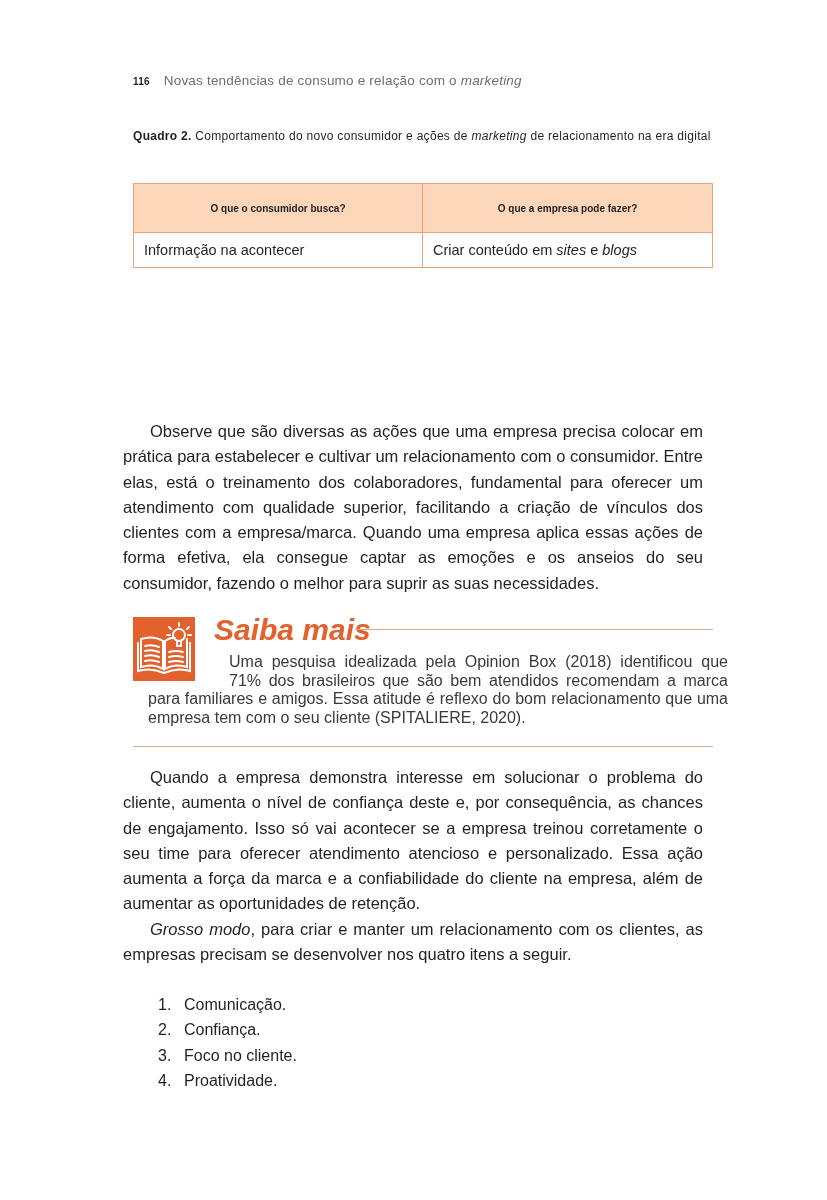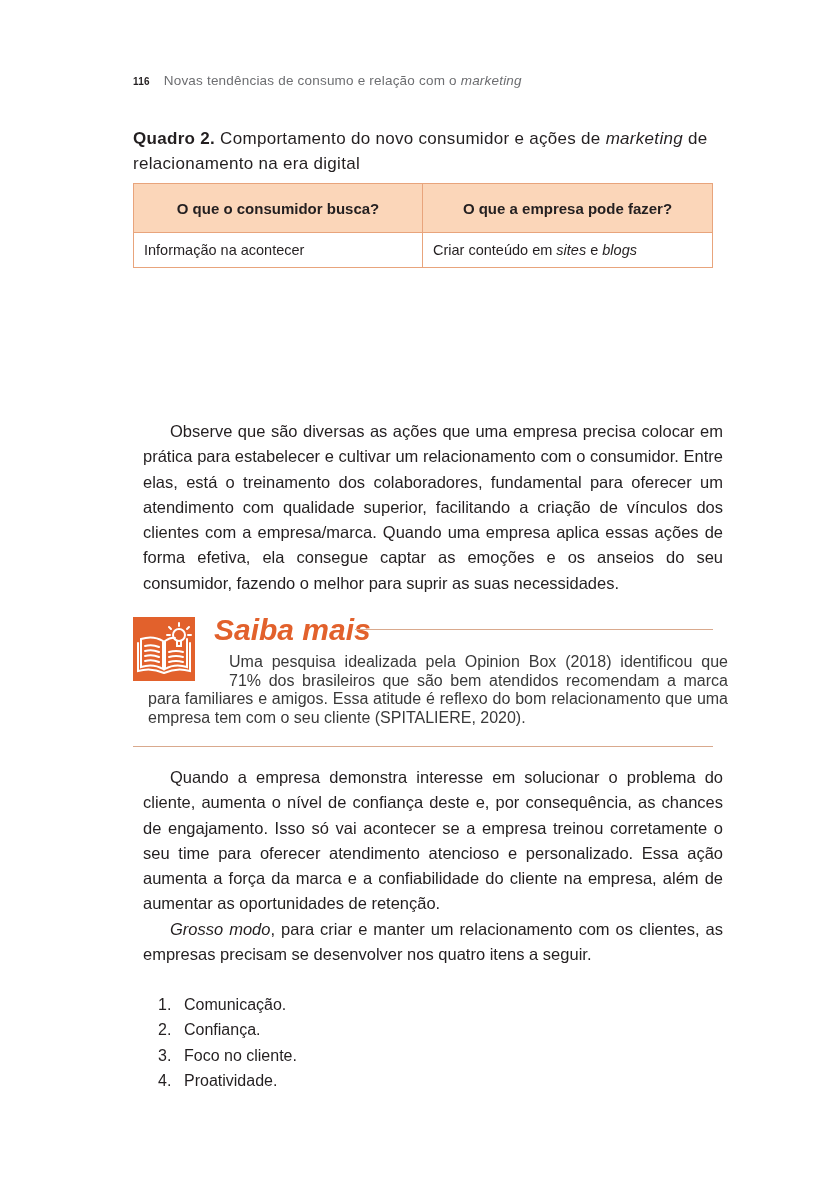--- a/index.html
+++ b/index.html
@@ -2,30 +2,30 @@
 <html><head>
 <meta charset="utf-8">
 <style>
   html, body { margin: 0; padding: 0; background: #ffffff; }
   body { width: 827px; height: 1200px; position: relative; overflow: hidden;
          font-family: "Liberation Sans", sans-serif; color: #231f20; }
 
   .running-head { position: absolute; left: 133px; top: 73px; font-size: 13.5px; color: #6d6e71; letter-spacing: 0.2px; }
   .running-head .page-num { color: #231f20; font-weight: bold; margin-right: 14px; font-size: 10px; }
 
-  .caption { position: absolute; left: 133px; top: 126px; width: 580px; font-size: 17px; line-height: 25px; letter-spacing: 0.3px; }
+  .caption { position: absolute; left: 133px; top: 126px; width: 580px; font-size: 12px; line-height: 20px; letter-spacing: 0.3px; }
   .caption b { font-weight: bold; }
 
   table.quadro { position: absolute; left: 133px; top: 183px; width: 580px; border-collapse: collapse; font-size: 14.5px; }
   table.quadro th, table.quadro td { border: 1px solid #e8a47c; text-align: left; vertical-align: top; }
-  table.quadro th { background: #fbd6b9; font-weight: bold; text-align: center; height: 46px; vertical-align: middle; font-size: 15px; }
+  table.quadro th { background: #fbd6b9; font-weight: bold; text-align: center; height: 46px; vertical-align: middle; font-size: 10px; }
   table.quadro td { padding: 9px 10px 8px 10px; line-height: 17px; }
   table.quadro td.c1 { width: 268px; }
 
-  .para { position: absolute; left: 143px; width: 580px; font-size: 16.5px; line-height: 25.3px; text-align: justify; }
+  .para { position: absolute; left: 123px; width: 580px; font-size: 16.5px; line-height: 25.3px; text-align: justify; }
   .para p { margin: 0; text-indent: 27px; }
 
   .saiba { position: absolute; left: 133px; top: 617px; width: 580px; }
   .saiba .icon-box { position: absolute; left: 0; top: 0; width: 62px; height: 64px; background: #e2612c; }
   .saiba .title { position: absolute; left: 81px; top: -4px; font-size: 30px; font-weight: bold; font-style: italic; color: #e2612c; }
   .saiba .rule-top { position: absolute; left: 222px; top: 12px; width: 358px; border-top: 1px solid #d9a98d; }
   .saiba .body { position: absolute; left: 15px; top: 36px; width: 580px; font-size: 16px; line-height: 18.5px; color: #3a3a3a; text-align: justify; }
   .saiba .body .float { float: left; width: 81px; height: 36px; }
   .saiba .rule-bottom { position: absolute; left: 0; top: 129px; width: 580px; border-top: 1px solid #d9a98d; }
 

